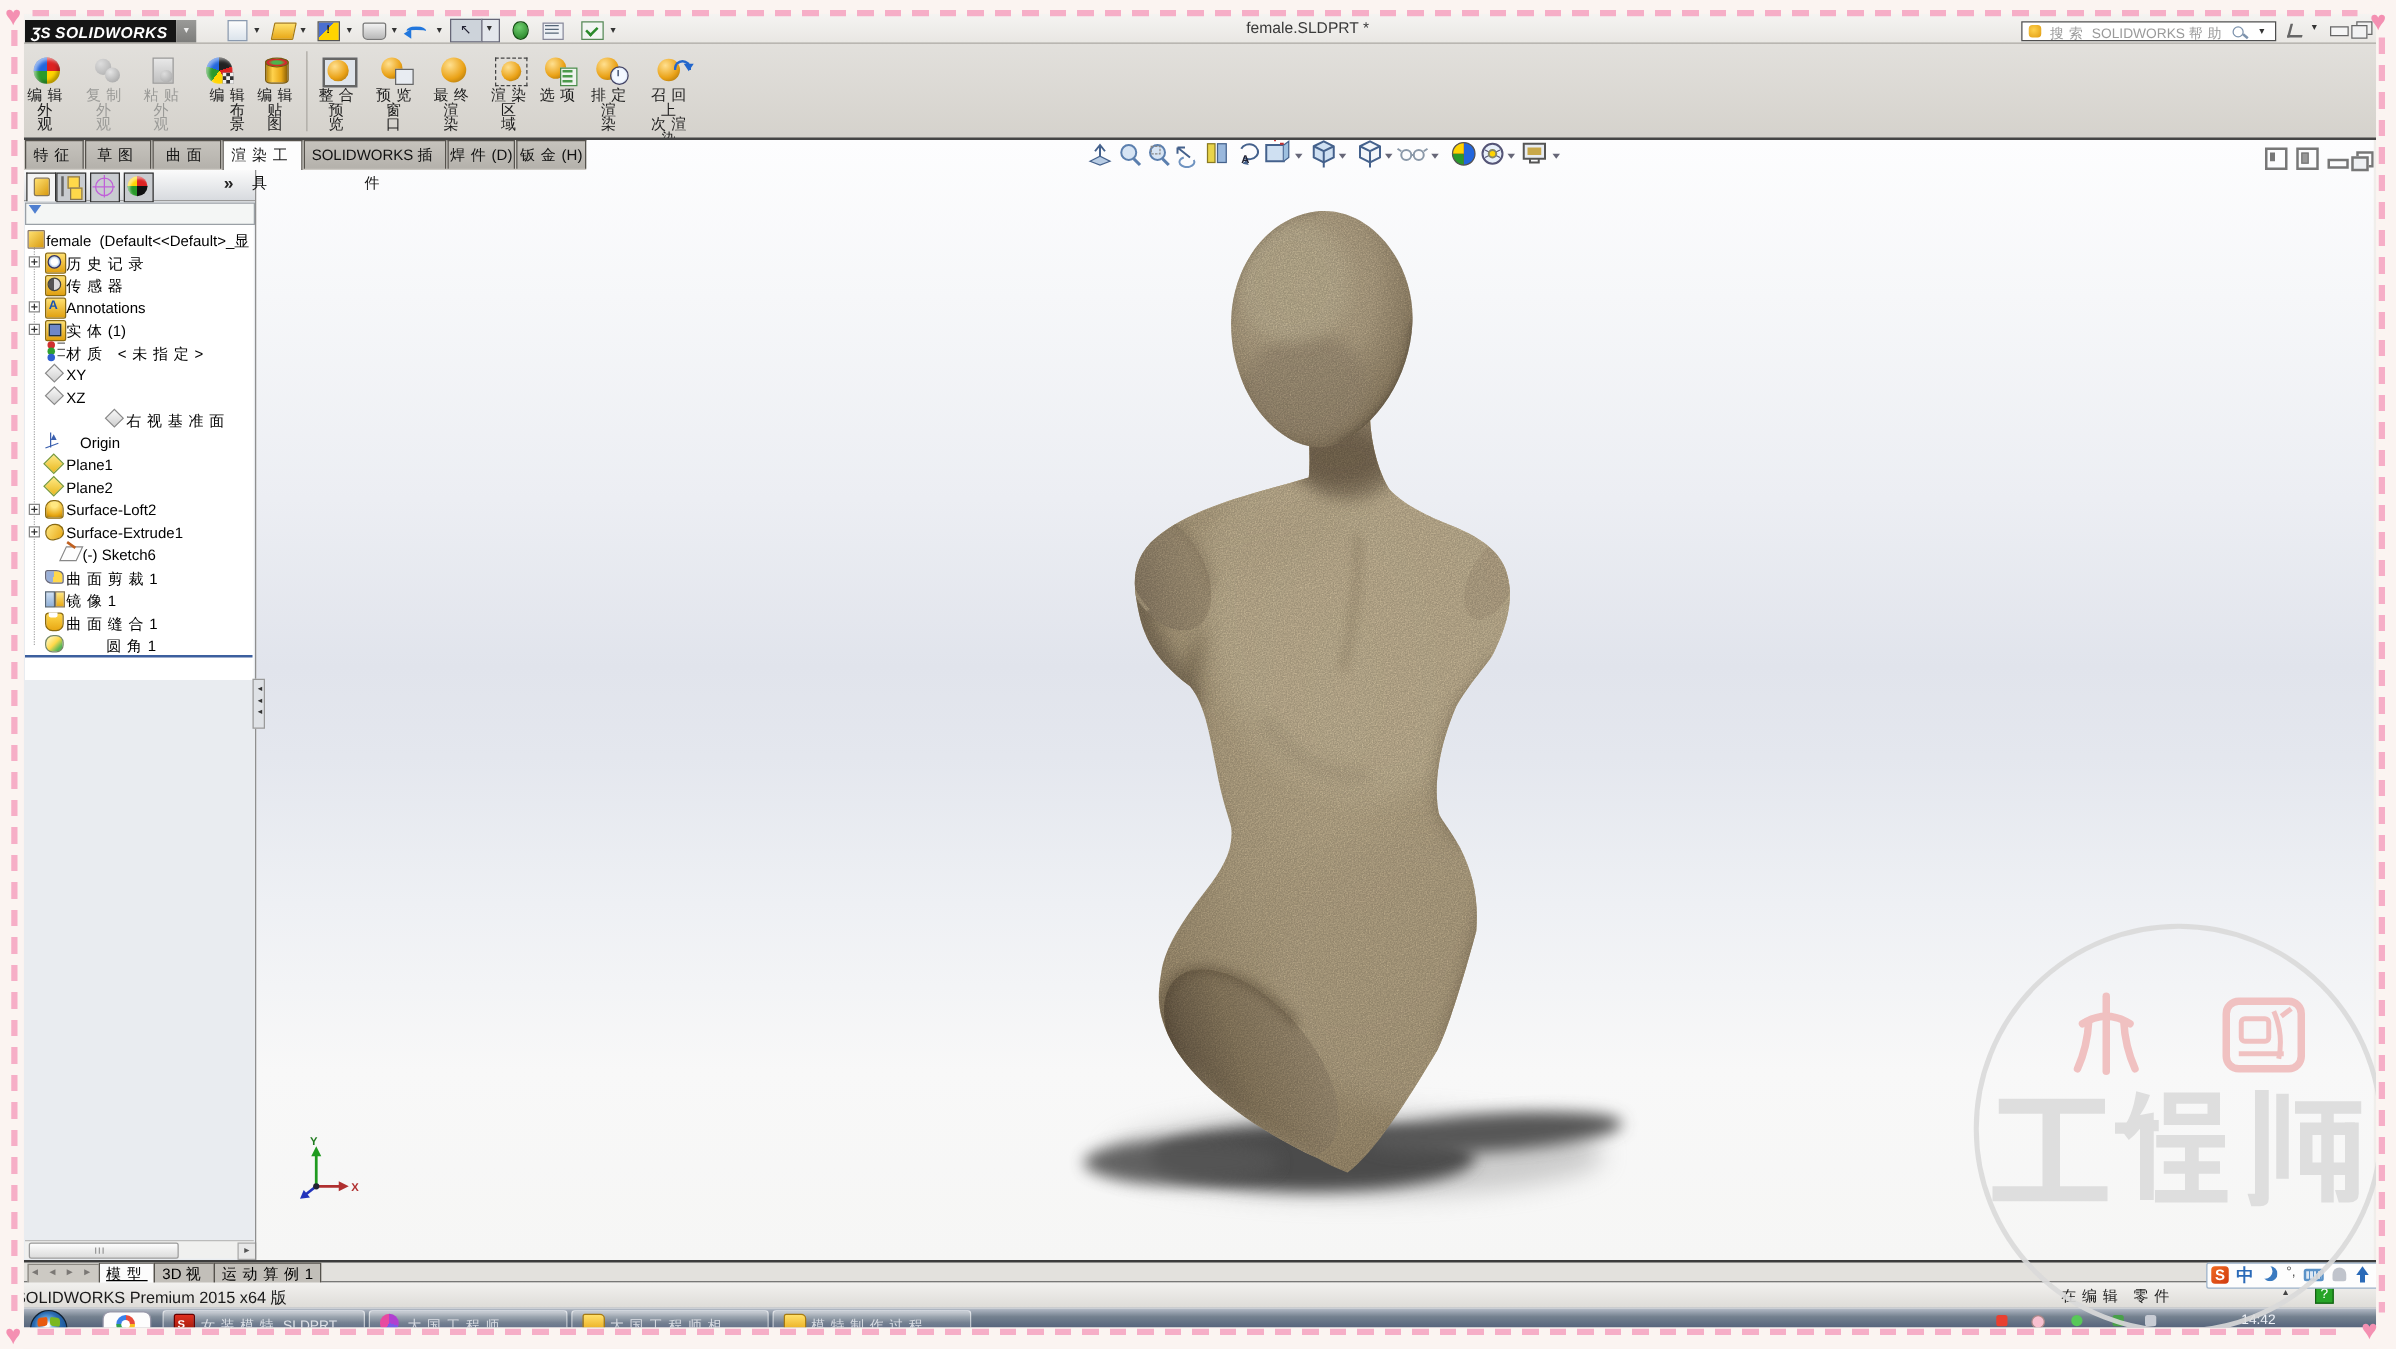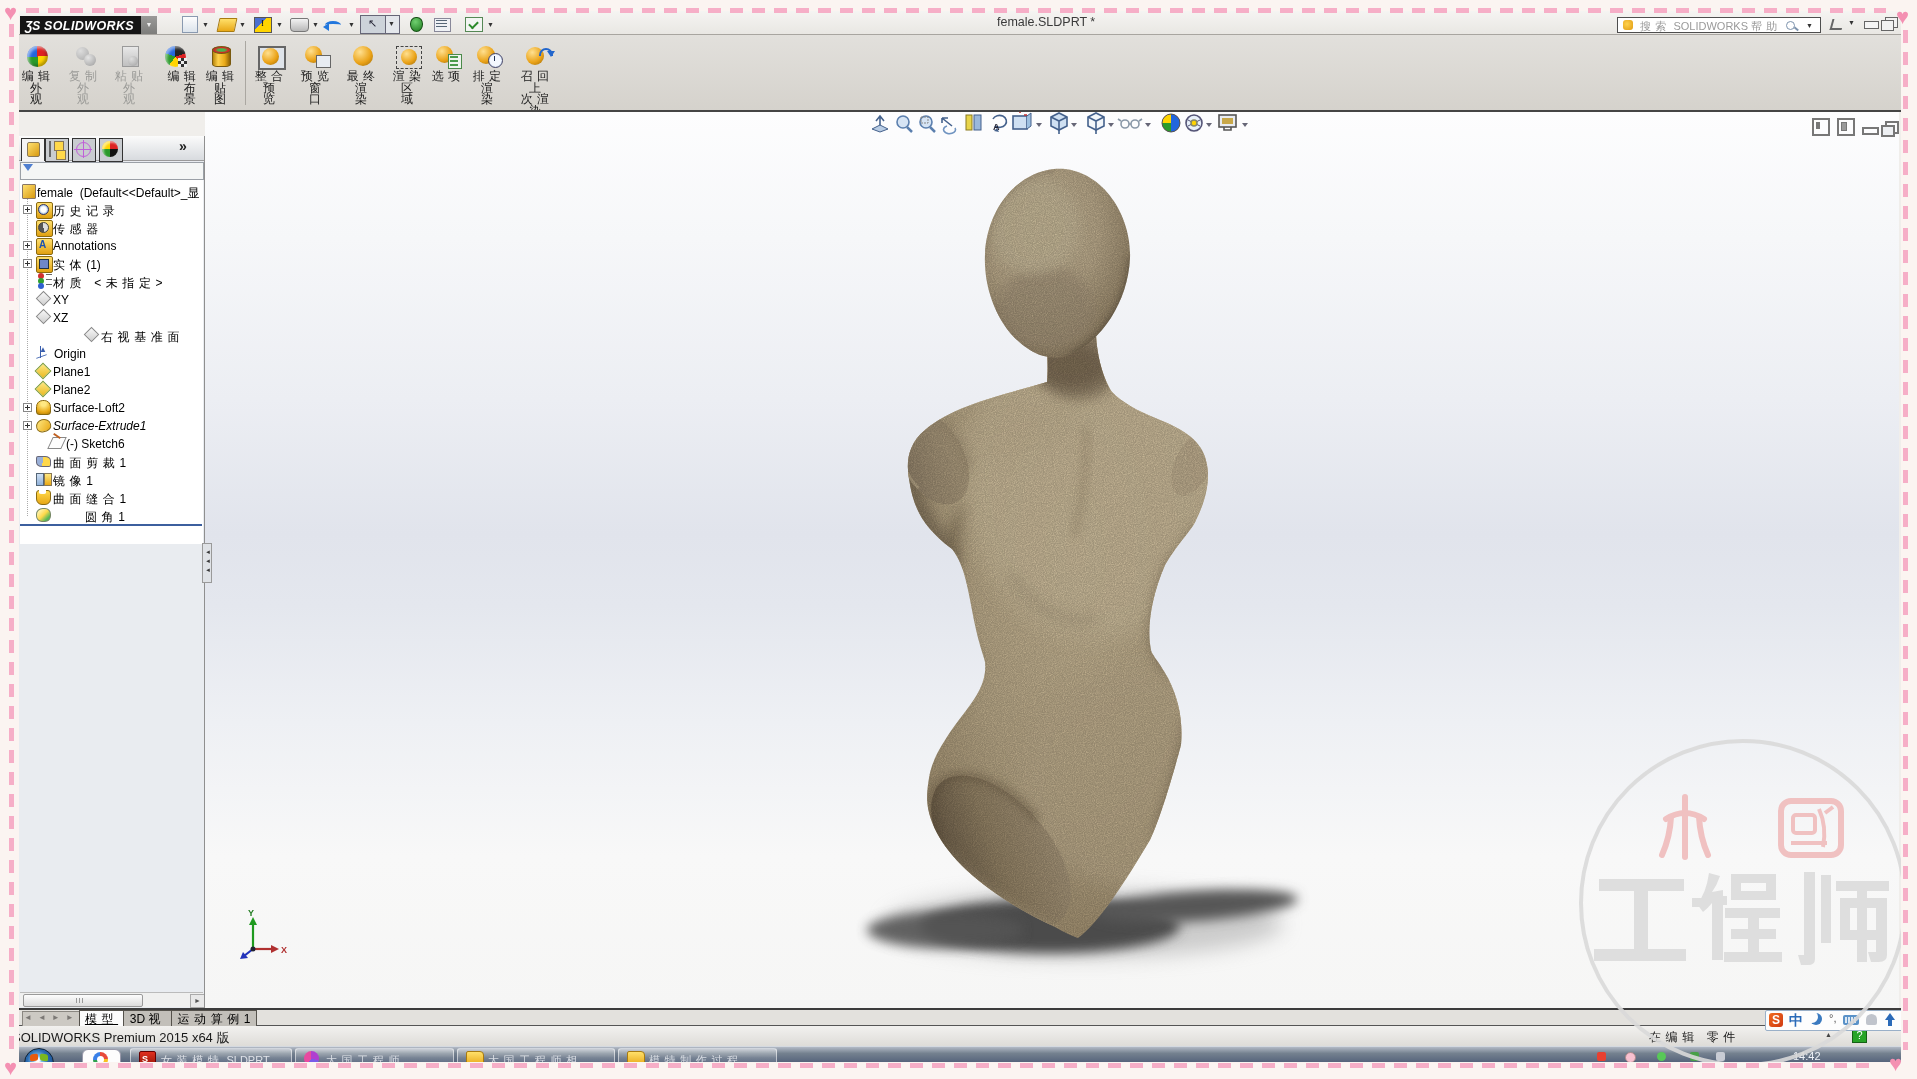--- a/index.html
+++ b/index.html
@@ -157,20 +157,30 @@
         <div style="position:relative;height:23px;">
           <span style="position:absolute;left:12px;top:1px;width:18px;height:18px;border-radius:50%;background:radial-gradient(circle at 35% 30%,#ffe090,#eaa217 58%,#97670a);"></span>
           <span style="position:absolute;left:25px;top:2px;width:10px;height:6px;border:2.5px solid #2266cc;border-bottom:none;border-radius:8px 8px 0 0;"></span>
           <span style="position:absolute;left:33px;top:5px;width:0;height:0;border-left:4px solid transparent;border-right:4px solid transparent;border-top:6px solid #2266cc;"></span>
         </div>
         <div class="cap"><span class="cjk11">召回上</span><br><span class="cjk11">次渲染</span></div>
       </div>
   </div>
   <div class="abs" style="left:0;top:99px;width:100%;height:2px;background:#454545;"></div>
 
+  <div class="abs" style="left:0;top:101px;width:100%;height:24px;z-index:5;">
+    <div class="abs" style="left:0;top:0;width:450px;height:24px;background:#cecbc5;"></div>
+    <div class="tab" style="left:1px;width:47px;"><span class="cjk">特征</span></div>
+    <div class="tab" style="left:49px;width:53px;"><span class="cjk">草图</span></div>
+    <div class="tab" style="left:103px;width:55px;"><span class="cjk">曲面</span></div>
+    <div class="tab on" style="left:159px;width:64px;"><span class="cjk">渲染工具</span></div>
+    <div class="tab" style="left:224px;width:114px;">SOLIDWORKS <span class="cjk">插件</span></div>
+    <div class="tab" style="left:339px;width:54px;"><span class="cjk">焊件</span>(D)</div>
+    <div class="tab" style="left:394px;width:56px;"><span class="cjk">钣金</span>(H)</div>
+  </div>
 
   <div class="abs" id="viewport" style="left:186px;top:101px;width:1694px;height:897px;background:linear-gradient(180deg,#fdfdfe 0%,#f6f7f9 14%,#eceef3 32%,#e1e4ec 47%,#e4e7ee 55%,#eef0f4 68%,#f8f8f8 83%,#f6f6f5 100%);overflow:hidden;">
     <svg class="abs" style="left:590px;top:38px;" width="520" height="850" viewBox="795 150 520 850">
       <defs>
         <filter id="b6" x="-40%" y="-40%" width="180%" height="180%">
             <feGaussianBlur stdDeviation="6"></feGaussianBlur>
           </filter>
         <filter id="b10" x="-40%" y="-40%" width="180%" height="180%">
             <feGaussianBlur stdDeviation="10"></feGaussianBlur>
           </filter>
@@ -430,39 +440,39 @@
           <span class="tx" style="left:33px;">XZ</span>
         </div>
 <div class="trow" style="top:147px;margin-left:48px;">
           <span class="ic" style="left:18px;top:2px;width:9px;height:9px;border:1px solid #8a8a8a;background:linear-gradient(135deg,#f8f8f8,#d0d0d0);transform:rotate(45deg);"></span>
           <span class="tx" style="left:33px;"><span class="cjk">右视基准面</span></span>
         </div>
 <div class="trow" style="top:165px;">
           <span class="ic" style="left:20px;top:1px;width:1px;height:12px;background:#3a5fae;"></span>
           <span class="ic" style="left:16px;top:11px;width:11px;height:1px;background:#3a5fae;transform:rotate(-20deg);"></span>
           <span class="ic" style="left:19px;top:0px;color:#3a5fae;font-size:8px;">▲</span>
-          <span class="tx" style="left:34px;">Origin</span>
+          <span class="tx" style="left:44px;">Origin</span>
         </div>
 <div class="trow" style="top:183px;">
           <span class="ic" style="left:17px;top:2px;width:10px;height:10px;border:1px solid #7a9a3a;background:linear-gradient(135deg,#ffe882,#e8b820);transform:rotate(45deg);"></span>
           <span class="tx" style="left:33px;">Plane1</span>
         </div>
 <div class="trow" style="top:201px;">
           <span class="ic" style="left:17px;top:2px;width:10px;height:10px;border:1px solid #7a9a3a;background:linear-gradient(135deg,#ffe882,#e8b820);transform:rotate(45deg);"></span>
           <span class="tx" style="left:33px;">Plane2</span>
         </div>
 <div class="trow" style="top:219px;">
           <span class="exp plus" style="top:4px;"></span>
           <span class="ic" style="left:16px;top:1px;width:13px;height:13px;background:radial-gradient(circle at 50% 20%,#ffe882 20%,#e8a815 70%,#a87808);border-radius:45% 45% 20% 20%;border:1px solid #8a6a10;"></span>
           <span class="tx" style="left:33px;">Surface-Loft2</span>
         </div>
 <div class="trow" style="top:237px;">
           <span class="exp plus" style="top:4px;"></span>
           <span class="ic" style="left:16px;top:2px;width:13px;height:11px;background:linear-gradient(135deg,#ffe882,#e8a815);border-radius:50% 50% 40% 40%;border:1px solid #8a6a10;transform:rotate(-15deg);"></span>
-          <span class="tx" style="left:33px;font-style:italic;">Surface-Extrude1</span>
+          <span class="tx" style="left:33px;">Surface-Extrude1</span>
         </div>
 <div class="trow" style="top:255px;">
           <span class="ic" style="left:30px;top:2px;width:12px;height:10px;border:1px solid #888;background:#fdfdfd;transform:skewX(-25deg);"></span>
           <span class="ic" style="left:33px;top:0px;width:8px;height:2px;background:#c06020;transform:rotate(35deg);"></span>
           <span class="tx" style="left:46px;">(-) Sketch6</span>
         </div>
 <div class="trow" style="top:273px;">
           <span class="ic" style="left:16px;top:3px;width:13px;height:9px;background:linear-gradient(100deg,#9ab0d8 45%,#ffd84a 45%);border:1px solid #667;border-radius:2px 40% 2px 40%;"></span>
           <span class="tx" style="left:33px;"><span class="cjk">曲面剪裁</span>1</span>
         </div>

